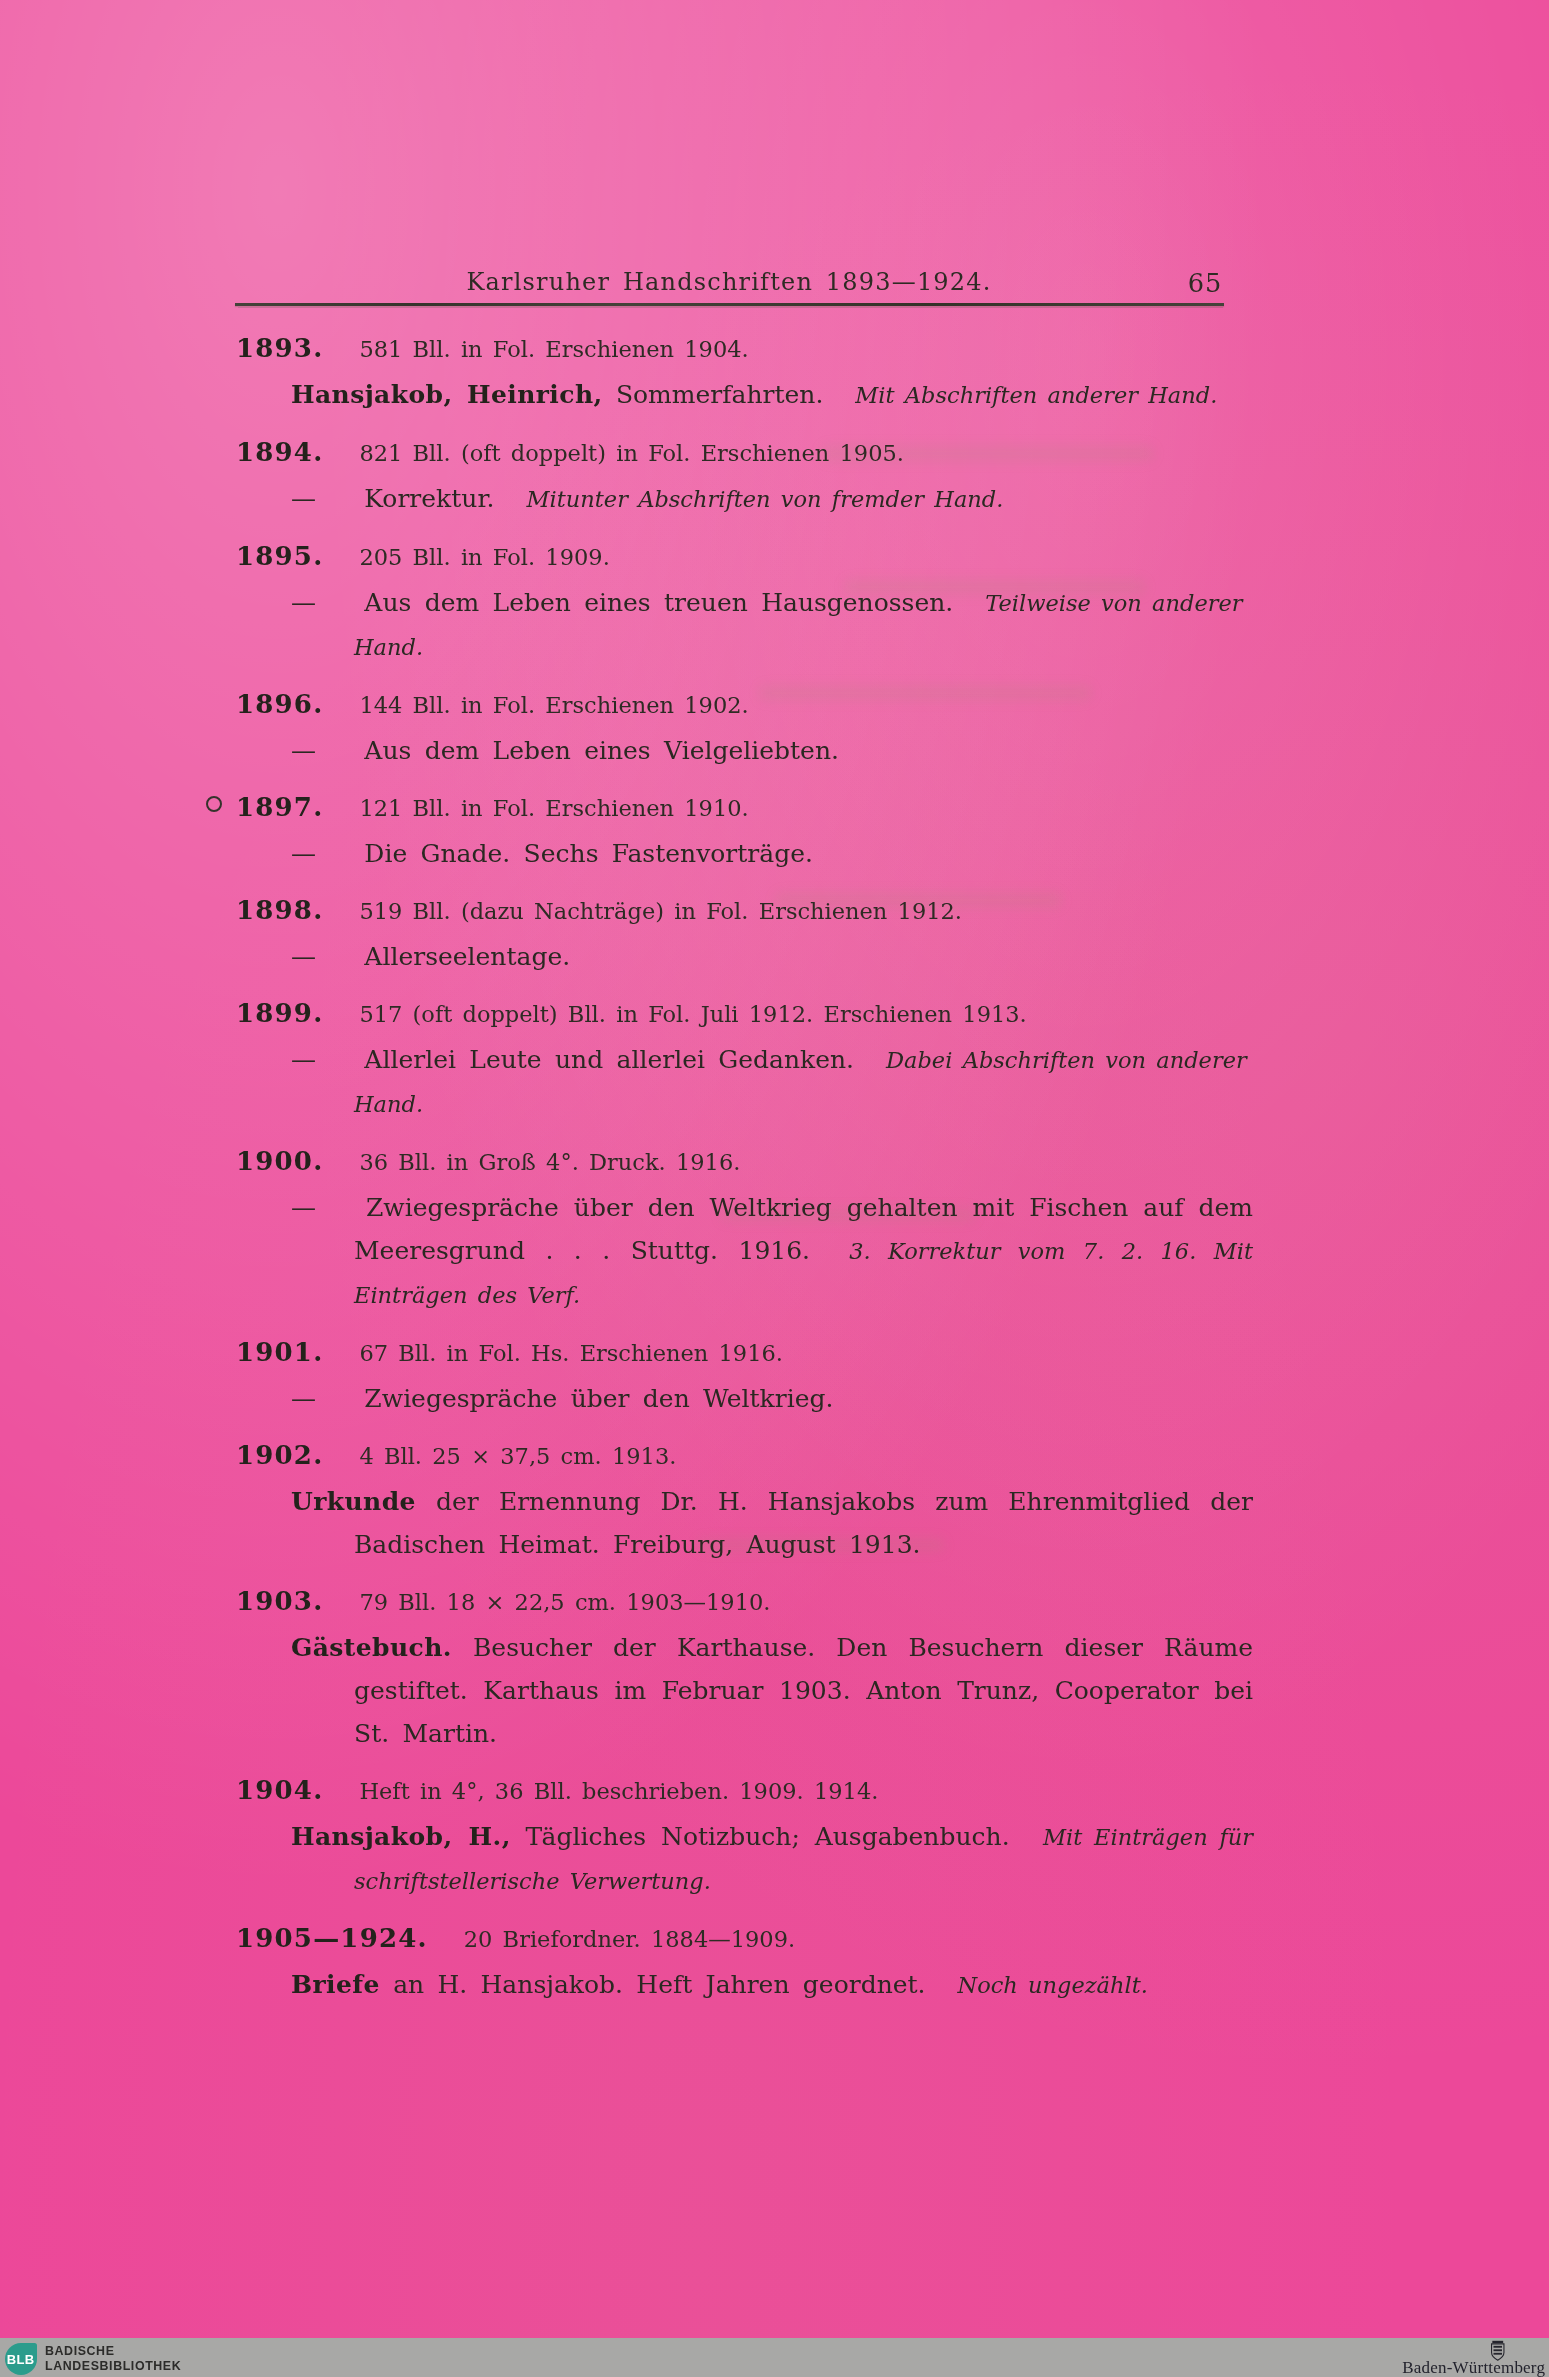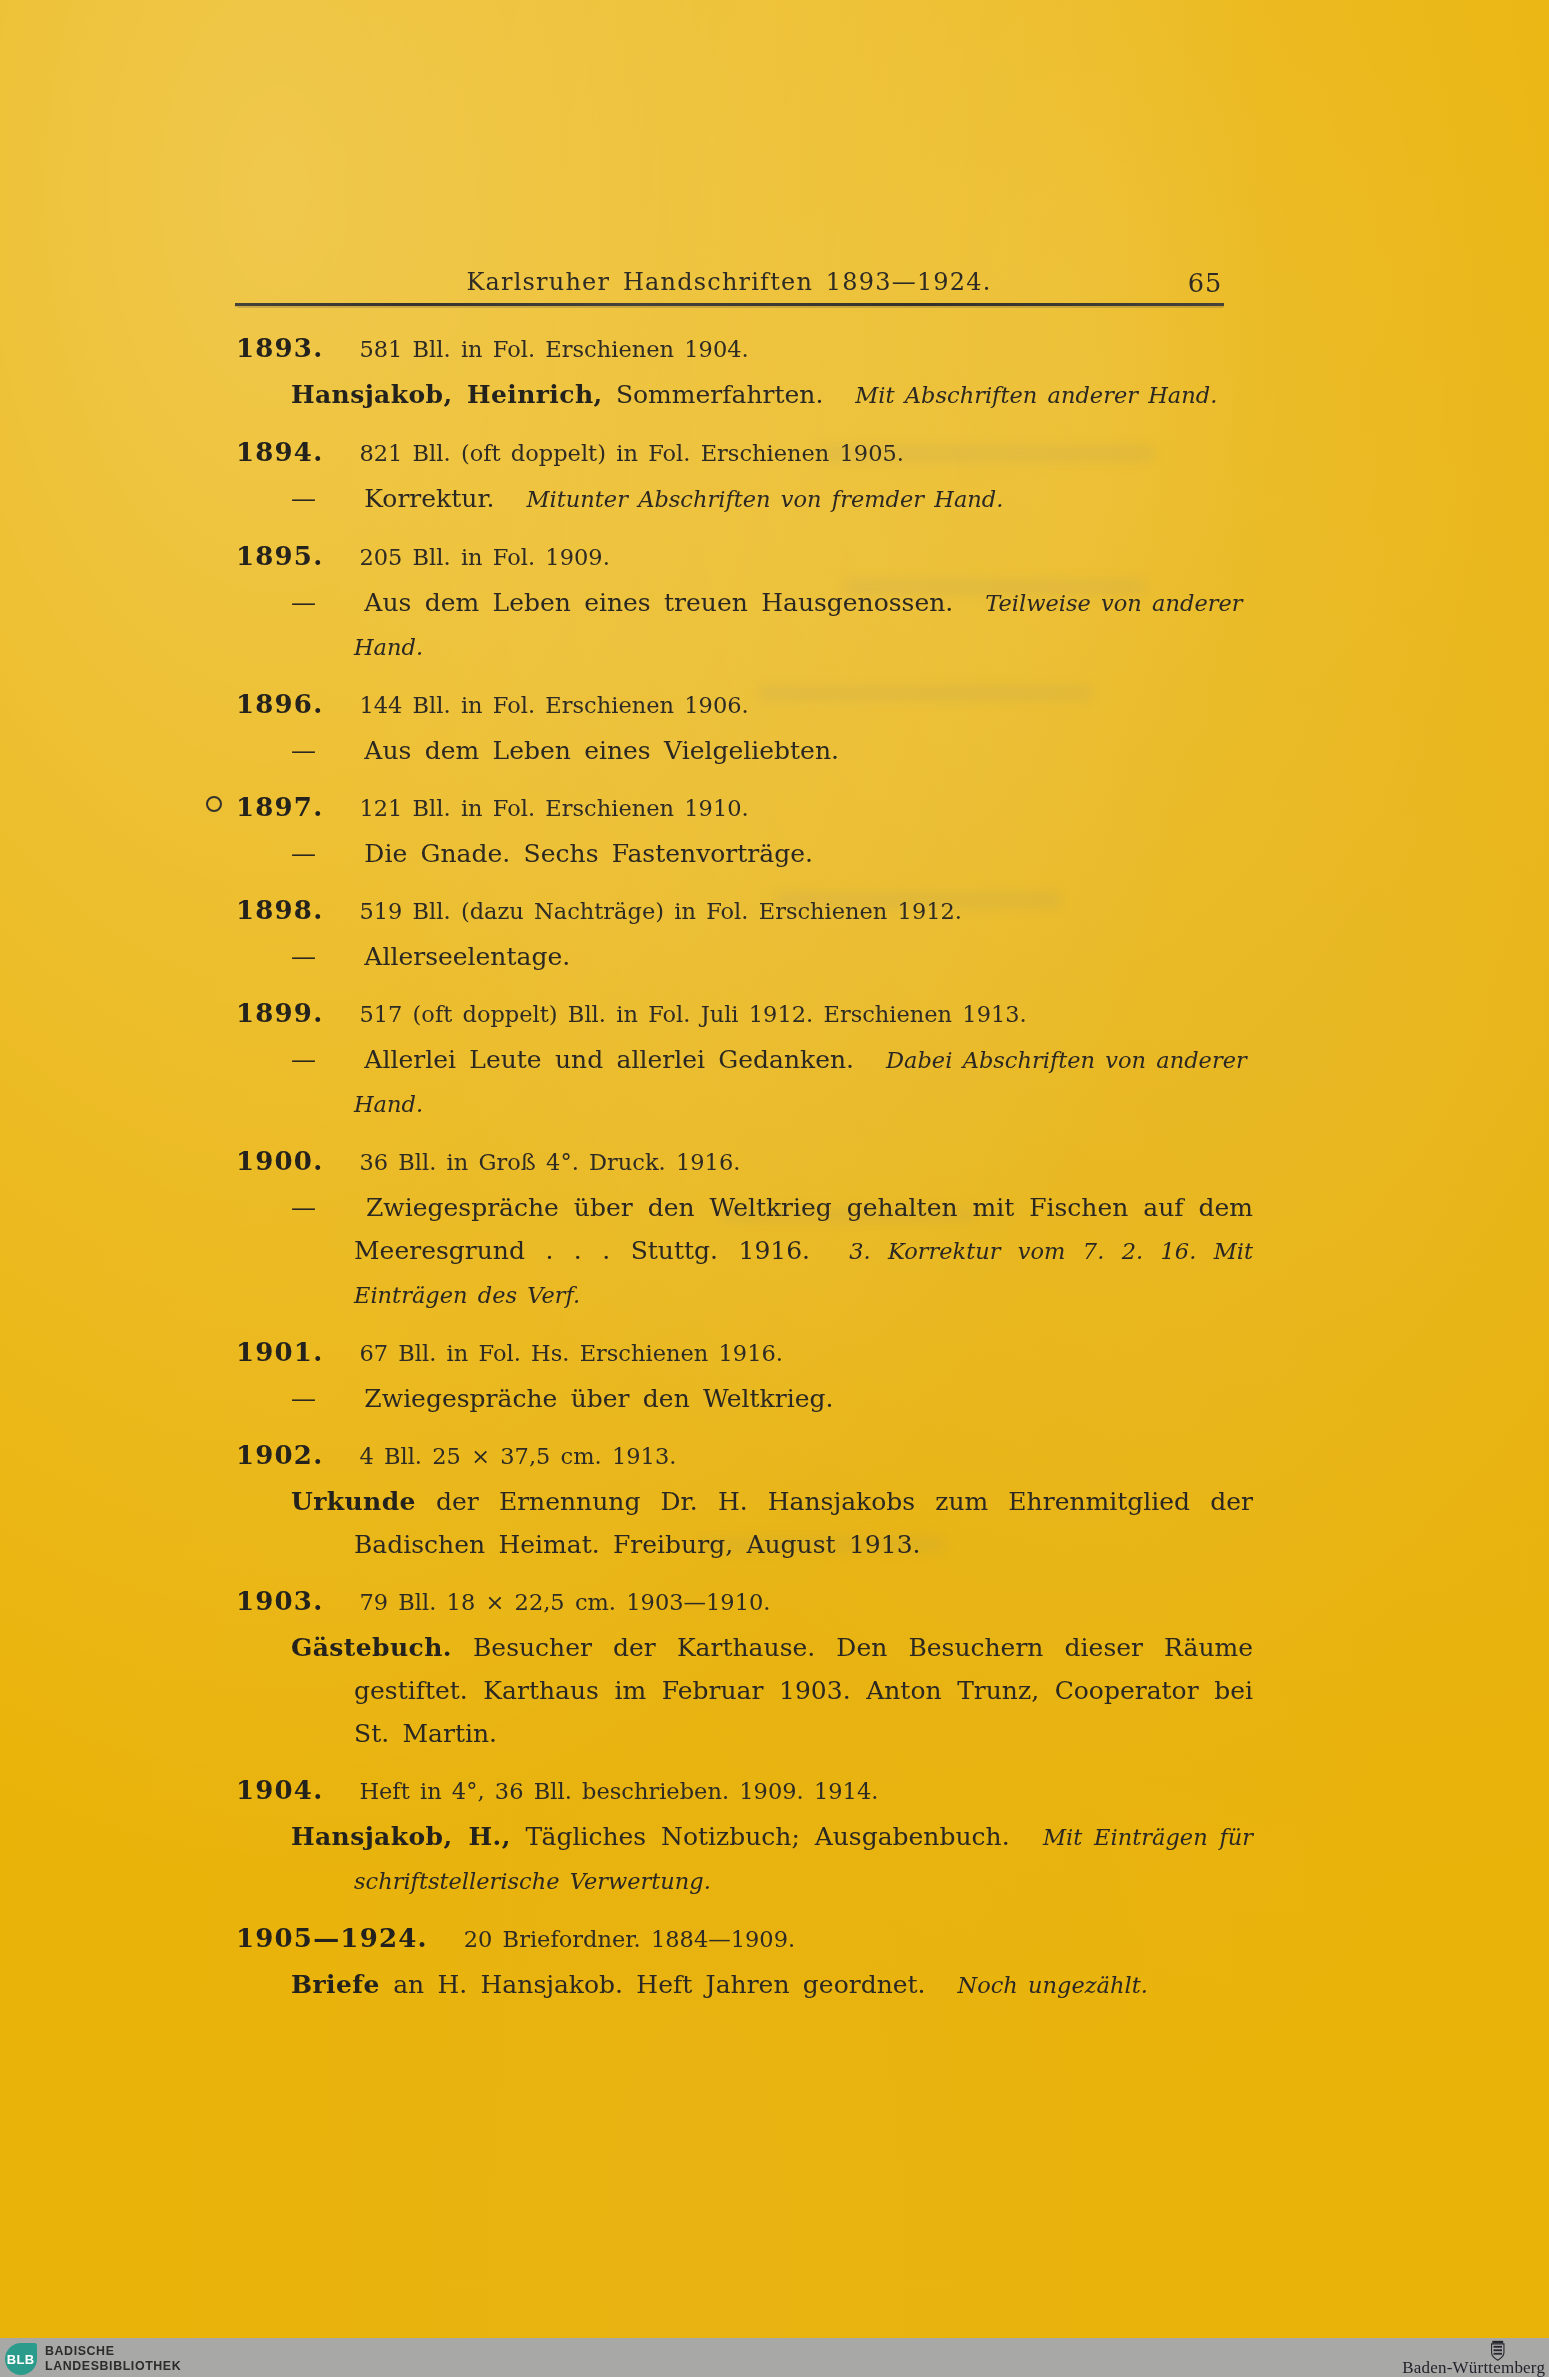--- a/index.html
+++ b/index.html
@@ -1,19 +1,19 @@
 <!DOCTYPE html>
 <html style="font-size:12.4px"><head>
 <meta charset="utf-8">
 <style>
   html,body{margin:0;padding:0;background:#6e6e6c;}
   .page{
     position:relative;
     width:1549px;height:2377px;
-    background:#eab308;
+    background:#ec4899;
     overflow:hidden;
     font-family:"DejaVu Serif","Liberation Serif",serif;
     color:#2b2822;
   }
   .page::before{
     content:"";position:absolute;inset:0;pointer-events:none;
     background:
       radial-gradient(ellipse at 18% 8%,  rgba(255,255,255,0.28), transparent 55%),
       radial-gradient(ellipse at 85% 45%, rgba(206,186,140,0.10), transparent 55%),
       radial-gradient(ellipse at 45% 95%, rgba(206,186,140,0.07), transparent 60%),
@@ -140,21 +140,21 @@
         <span class="dash">—</span>
         <span class="t">Aus dem Leben eines treuen Hausgenossen.</span>
         <i class="note">Teilweise von anderer Hand.</i>
       </p>
     </div>
 
     <div class="entry">
 
       <div class="entry-head">
         <span class="year">1896.</span>
-        <span class="collation">144 Bll. in Fol. Erschienen 1906.</span>
+        <span class="collation">144 Bll. in Fol. Erschienen 1902.</span>
       </div>
       <p class="entry-title">
         <span class="dash">—</span>
         <span class="t">Aus dem Leben eines Vielgeliebten.</span>
         
       </p>
     </div>
 
     <div class="entry">
       <span class="marker"></span>

